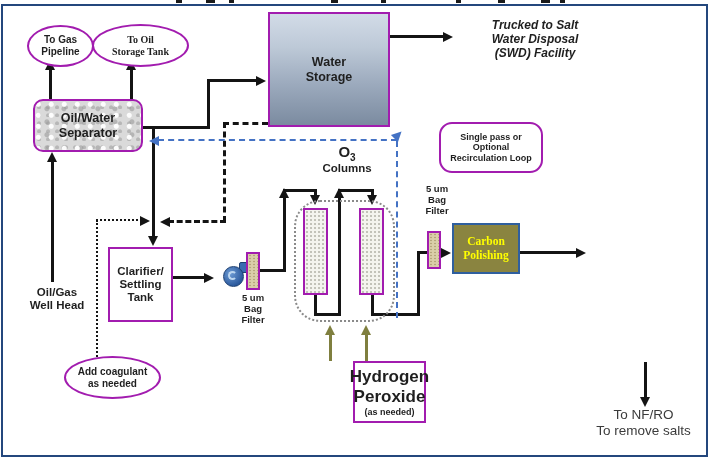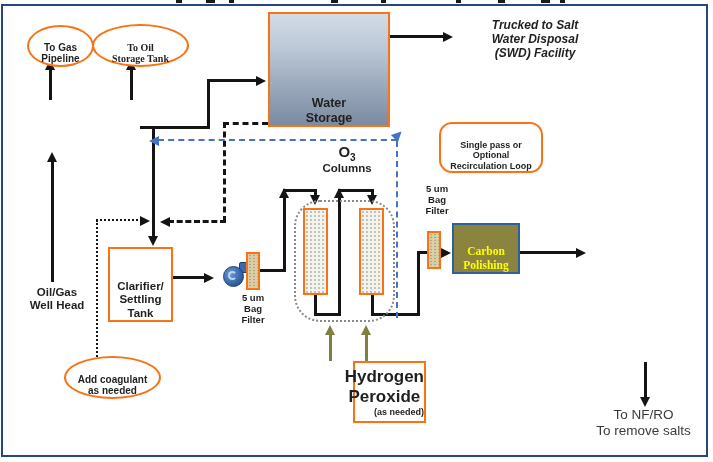--- a/index.html
+++ b/index.html
@@ -5,22 +5,22 @@
   html,body{margin:0;padding:0;background:#fff;}
   #canvas{
     position:relative; width:713px; height:462px; background:#ffffff;
     font-family:"Liberation Sans", sans-serif; overflow:hidden;
   }
   #frame{
     position:absolute; left:1px; top:4px; width:707px; height:453px;
     border:2px solid #24477D; box-sizing:border-box;
   }
   .frag{ position:absolute; top:0; height:3px; background:#1a1a1a; }
-  .box{ position:absolute; border:2px solid #f97316; box-sizing:border-box;
-        display:flex; align-items:flex-end; justify-content:center; }
+  .box{ position:absolute; border:2px solid #a21caf; box-sizing:border-box;
+        display:flex; align-items:center; justify-content:center; }
   .lbl{ font-weight:bold; color:#1f1f1f; text-align:center;
         white-space:pre-line; line-height:1.16; }
   .ellipse{ border-radius:50%; background:#fff; }
   .round{ border-radius:10px; }
   .marble{
     background-color:#dadada;
     background-image:
       radial-gradient(circle at 25% 30%, rgba(255,255,255,.95) 0 2px, transparent 3px),
       radial-gradient(circle at 70% 60%, rgba(150,150,150,.55) 0 2px, transparent 3px),
       radial-gradient(circle at 45% 80%, rgba(140,140,140,.45) 0 1.5px, transparent 2.5px);
@@ -160,20 +160,24 @@
 
   <div class="box ellipse" style="left:27px;top:25px;width:67px;height:42px;">
     <div class="lbl" style="font-size:10px;">To Gas
 Pipeline</div>
   </div>
   <div class="box ellipse" style="left:92px;top:24px;width:97px;height:43px;">
     <div class="lbl" style="font-size:10px;font-family:Liberation Serif, serif;">To Oil
 Storage Tank</div>
   </div>
 
+  <div class="box round marble" style="left:33px;top:99px;width:110px;height:53px;">
+    <div class="lbl" style="font-size:12.5px;">Oil/Water
+Separator</div>
+  </div>
 
   <div class="box storage-grad" style="left:268px;top:12px;width:122px;height:115px;">
     <div class="lbl" style="font-size:12.5px;">Water
 Storage</div>
   </div>
 
   <div class="txt lbl" style="left:468px;top:19px;width:134px;font-size:12px;font-style:italic;">Trucked to Salt
 Water Disposal
 (SWD) Facility</div>
 

